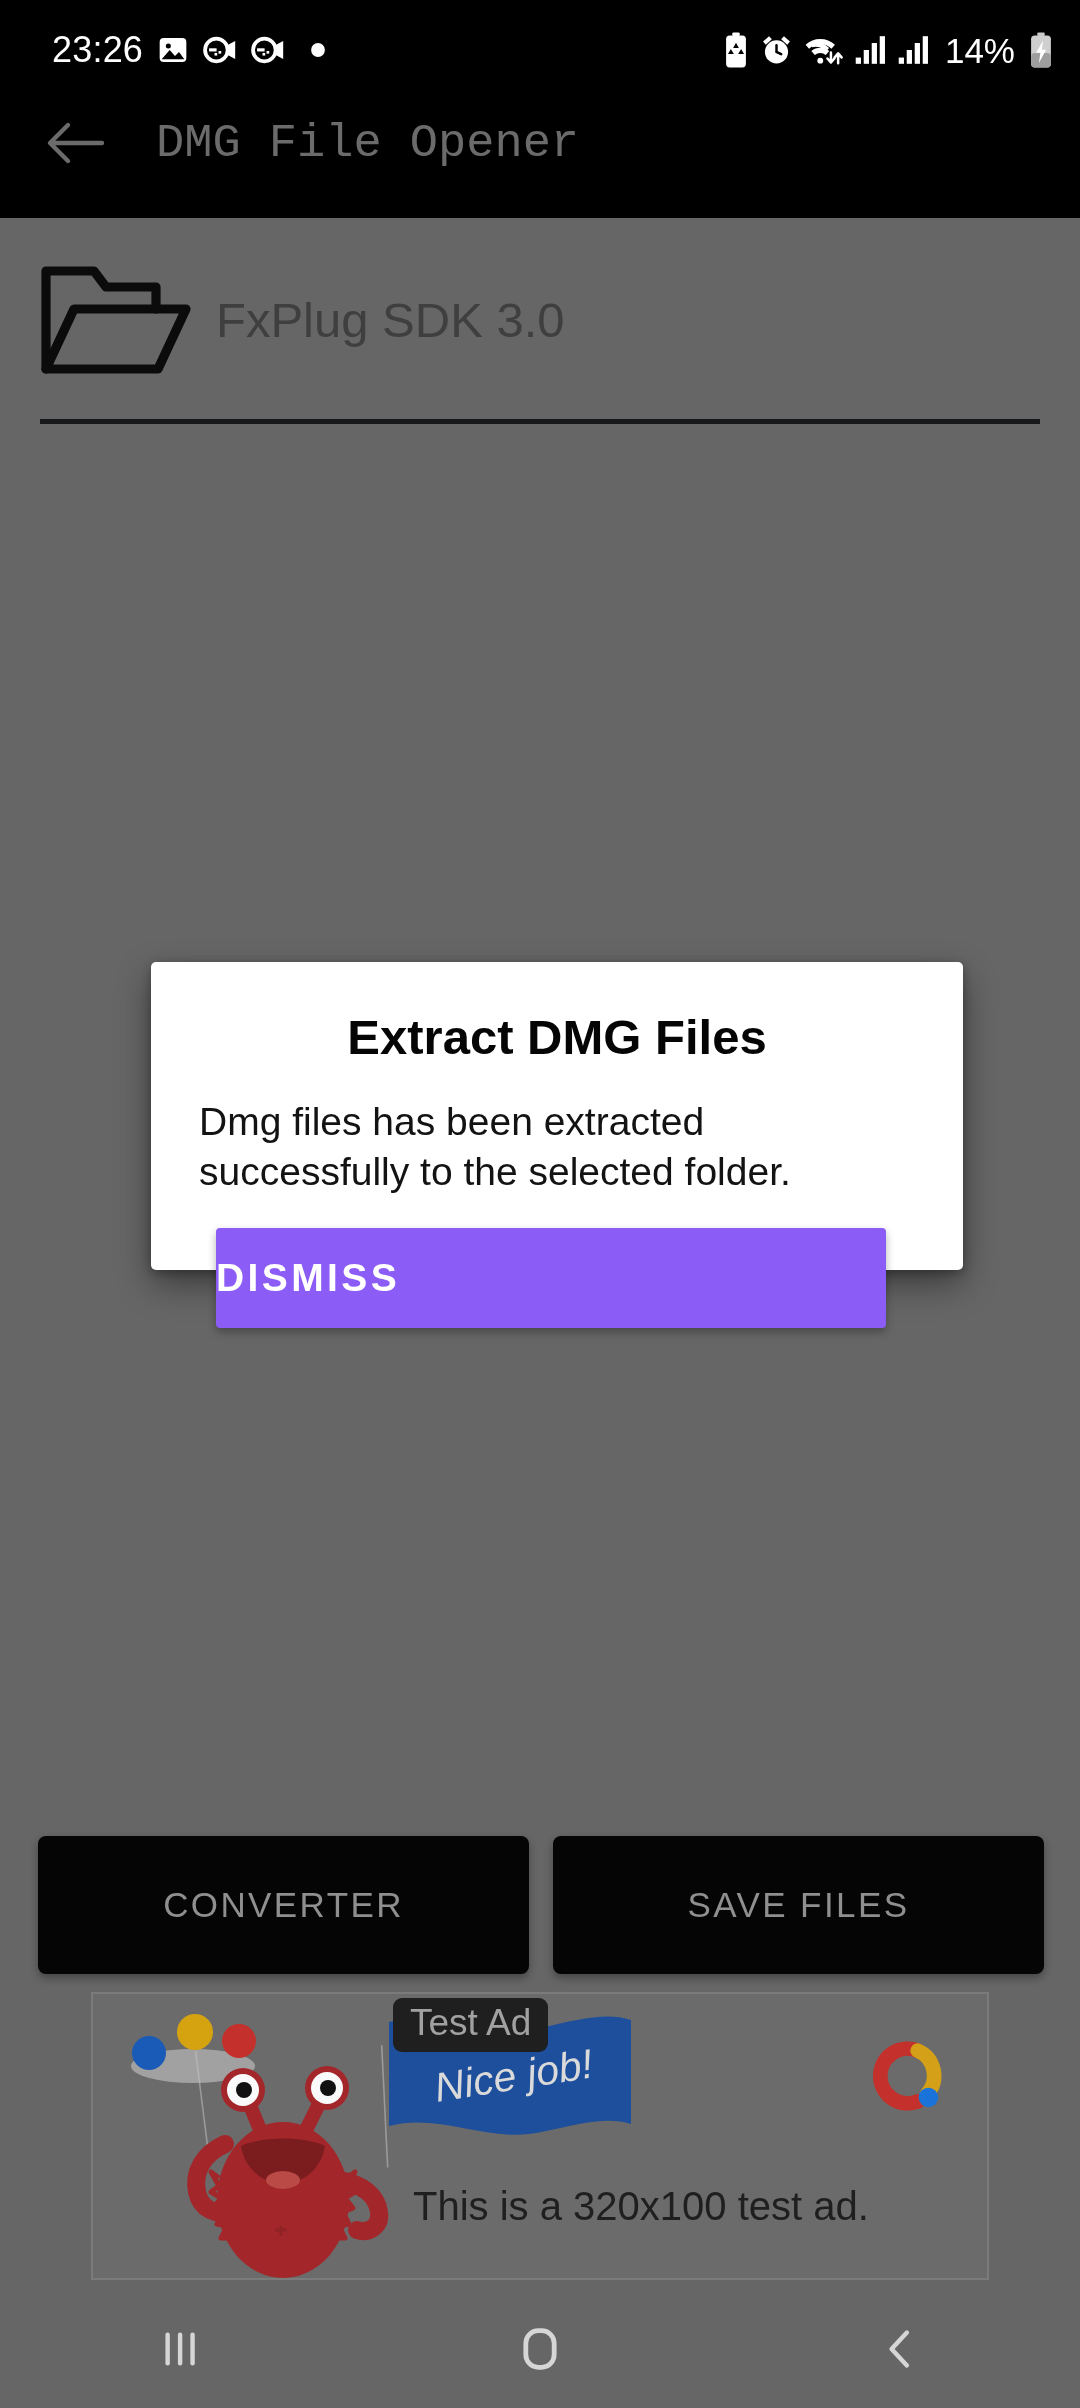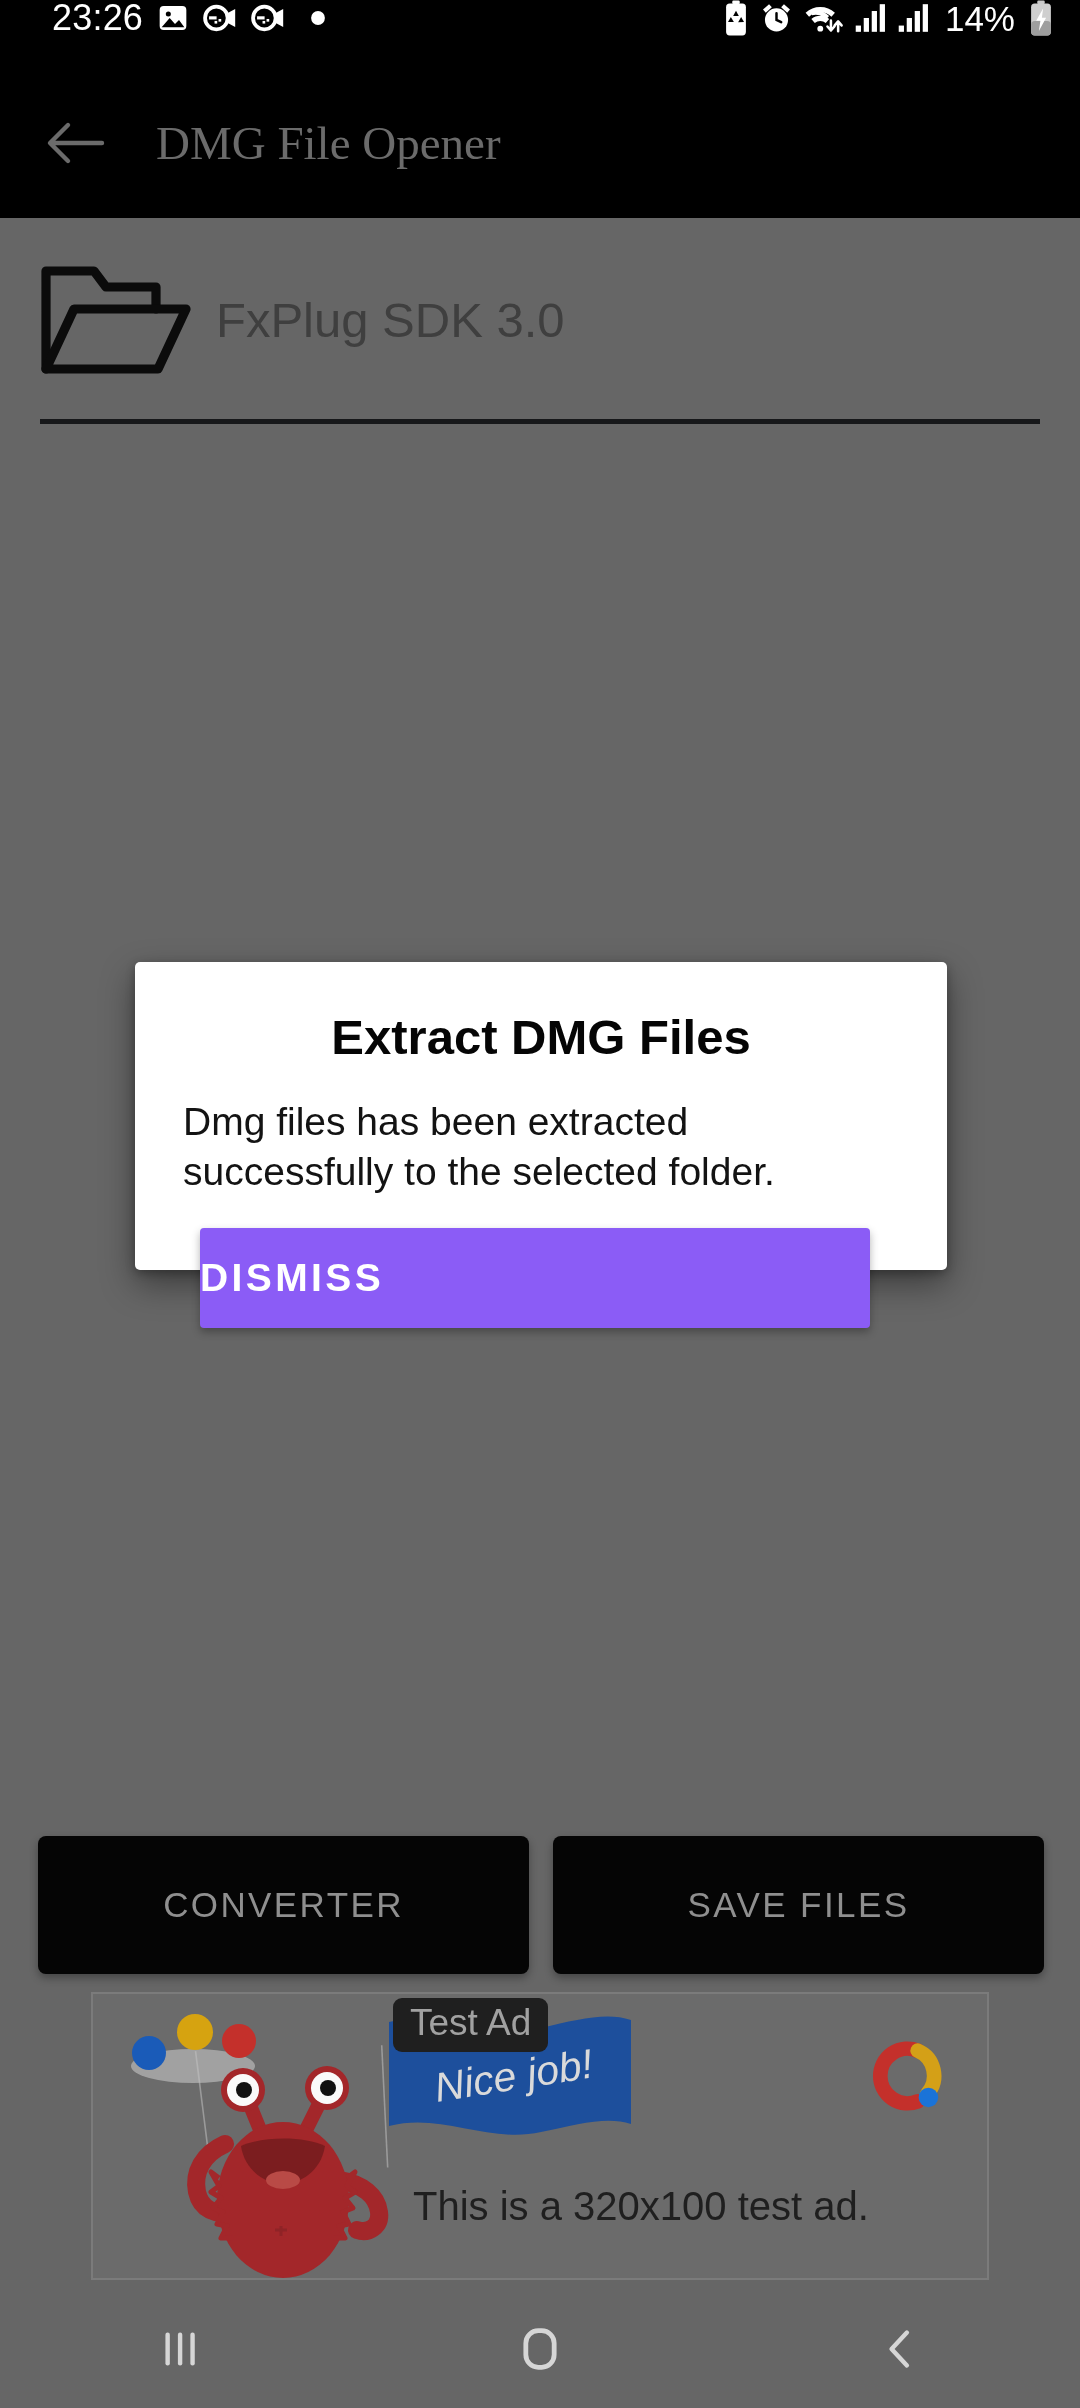--- a/index.html
+++ b/index.html
@@ -12,21 +12,21 @@
   #screen {
     position:relative;
     width:1080px; height:2408px;
     background:#ffffff;
     overflow:hidden;
   }
 
   
   #status-bar {
     position:absolute; left:0; top:0; width:1080px; height:68px;
-    background:#000; display:flex; align-items:flex-start;
+    background:#000; display:flex; align-items:flex-end;
     padding:0 26px 0 52px;
     gap:44px;
   }
   #status-left { display:flex; align-items:center; gap:14px; }
   #status-clock {
     color:#ffffff; font-size:36px; letter-spacing:0.2px; line-height:1;
     font-family:"Liberation Sans", sans-serif;
   }
   #status-right {
     margin-left:auto; display:flex; align-items:center; gap:11px;
@@ -41,21 +41,21 @@
   #app-bar {
     position:absolute; left:0; top:68px; width:1080px; height:150px;
     background:#000; display:flex; align-items:center;
   }
   #back-arrow-btn {
     width:120px; height:120px; margin-left:16px;
     display:flex; align-items:center; justify-content:center;
   }
   #app-bar-title {
     color:#6b6b6b; font-size:47px; margin-left:20px;
-    font-family:Liberation Serif, serif; font-weight:400;
+    font-family:Liberation Mono, monospace; font-weight:400;
   }
 
   
   #content {
     position:absolute; left:0; top:218px; width:1080px; height:2072px;
     background:#666666;
   }
 
   #folder-row {
     position:absolute; left:40px; top:32px; width:1000px; height:140px;
@@ -111,21 +111,21 @@
 
   #ad-caption {
     position:absolute; left:320px; top:190px;
     color:#1f1f1f; font-size:40px;
     font-family:"Liberation Sans", sans-serif; font-weight:400;
   }
   #admob-logo { position:absolute; right:42px; top:42px; width:78px; height:80px; }
 
   
   #dialog {
-    position:absolute; left:135px; top:962px; width:812px; height:308px;
+    position:absolute; left:151px; top:962px; width:812px; height:308px;
     background:#ffffff; border-radius:5px;
     box-shadow:0 14px 34px rgba(0,0,0,0.42), 0 3px 10px rgba(0,0,0,0.28);
     z-index:30;
   }
   #dialog-title {
     position:absolute; left:0; top:47px; width:100%;
     text-align:center; color:#050505; font-size:49px; font-weight:700;
     font-family:"Liberation Sans", sans-serif;
   }
   #dialog-message {

